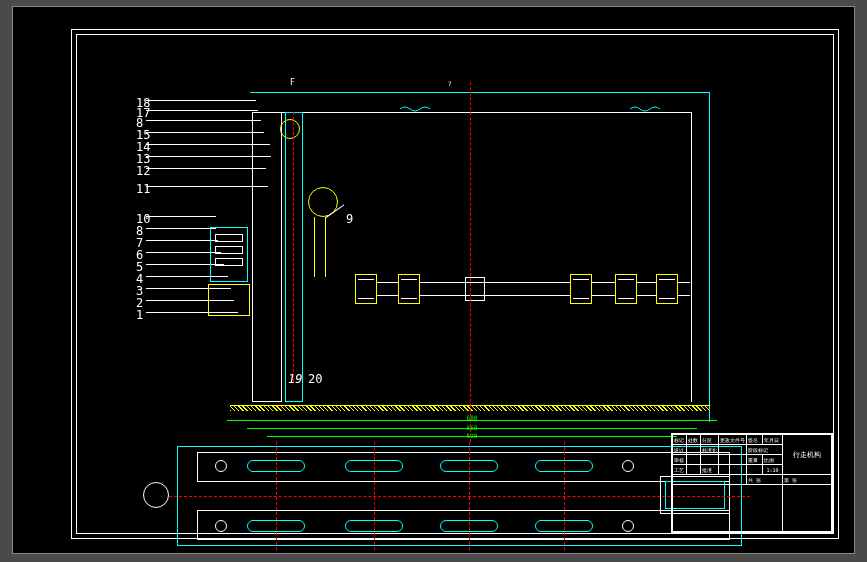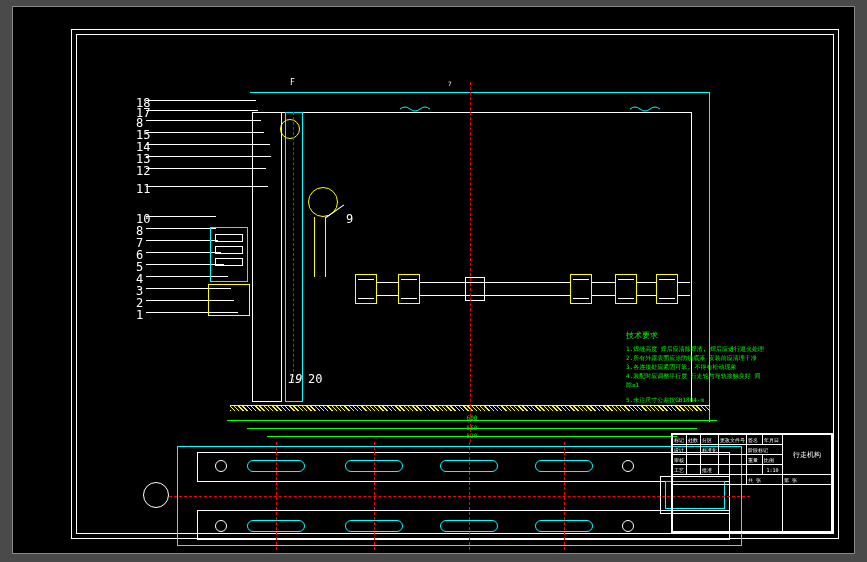--- a/index.html
+++ b/index.html
@@ -468,28 +468,20 @@
     </div>
 
     <div class="dim" style="left:155px; top:390px; width:490px;"></div>
     <div class="dim-label" style="left:400px; top:384px;">600</div>
     <div class="dim" style="left:175px; top:398px; width:450px;"></div>
     <div class="dim-label" style="left:400px; top:394px;">560</div>
     <div class="dim" style="left:195px; top:406px; width:410px;"></div>
     <div class="dim-label" style="left:400px; top:402px;">520</div>
 
 
-    <div class="notes">
-      <div class="title">技术要求</div>
-      <div>1.焊缝高度 焊后应清除焊渣, 焊后应进行退火处理</div>
-      <div>2.所有外露表面应涂防锈底漆 安装前应清理干净</div>
-      <div>3.各连接处应紧固可靠, 不得有松动现象</div>
-      <div>4.装配时应调整平行度 行走轮与导轨接触良好 间隙≤1</div>
-      <div style="margin-top:6px;">5.未注尺寸公差按GB1804-m</div>
-    </div>
 
     <div class="titleblock">
       <table>
         <tbody>
             <tr style="height:10px;">
           <td style="width:14px;">标记</td>
           <td style="width:14px;">处数</td>
           <td style="width:14px;">分区</td>
           <td style="width:26px;">更改文件号</td>
           <td style="width:16px;">签名</td>

